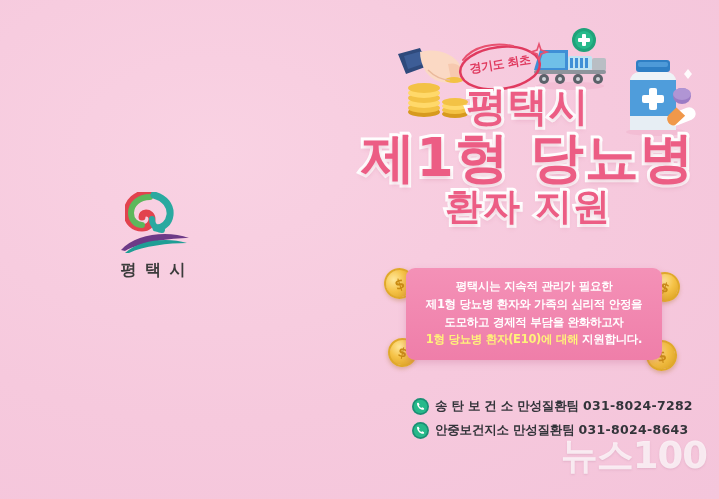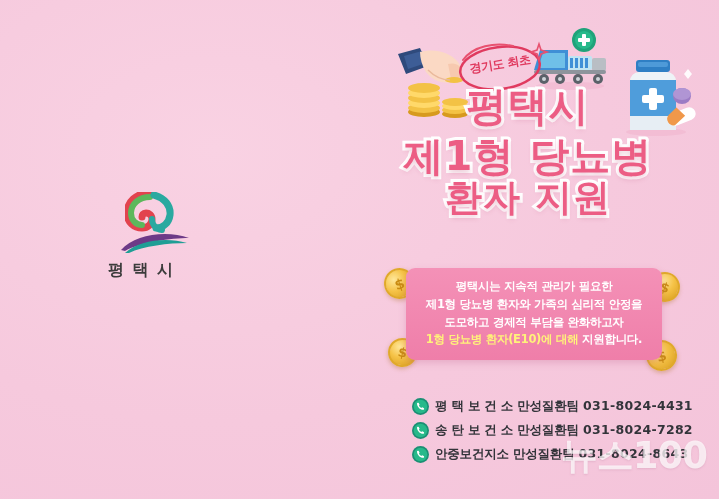--- a/index.html
+++ b/index.html
@@ -18,20 +18,21 @@
     background: #f7cbdf;
     background: radial-gradient(ellipse at 30% 30%, #f9d2e3 0%, #f6c9dd 55%, #f4c4da 100%);
   }
 
   
   .city-logo {
     position: absolute;
     left: 108px;
     top: 192px;
     width: 92px;
+    text-align: center;
   }
   .logo-mark {
     position: relative;
     width: 86px;
     height: 64px;
     margin: 0 auto;
   }
   .logo-swirl {
     position: absolute;
     left: 14px;
@@ -112,21 +113,21 @@
   .hl-line {
     font-family: "DejaVu Sans", sans-serif;
     font-weight: bold;
     color: #ec5d84;
     -webkit-text-stroke: 6px #ffffff;
     paint-order: stroke fill;
     text-shadow: 0 3px 5px rgba(195, 90, 130, 0.30);
     letter-spacing: 1px;
   }
   .hl-1 { font-size: 40px; text-align: center; }
-  .hl-2 { font-size: 40px; margin-top: 8px; }
+  .hl-2 { font-size: 54px; margin-top: 2px; }
   .hl-3 { font-size: 37px; margin-top: 2px; }
 
   
   .info-box {
     position: absolute;
     left: 406px;
     top: 268px;
     width: 256px;
     padding: 10px 12px 11px 12px;
     box-sizing: border-box;
@@ -333,30 +334,20 @@
 
   <div class="info-box">
     <div class="info-line">평택시는 지속적 관리가 필요한</div>
     <div class="info-line">제1형 당뇨병 환자와 가족의 심리적 안정을</div>
     <div class="info-line">도모하고 경제적 부담을 완화하고자</div>
     <div class="info-line highlight"><span>1형 당뇨병 환자(E10)에 대해 </span><span class="tail">지원합니다.</span></div>
   </div>
 
   <div class="contacts">
 
-    <div class="contact-row">
-      <svg class="contact-icon" viewBox="0 0 17 17">
-        <circle cx="8.5" cy="8.5" r="8.5" fill="#1b8f74"></circle>
-        <circle cx="8.5" cy="8.5" r="6.8" fill="#27b98a"></circle>
-        <path d="M5 5.2 C5 4.6 6.2 4.4 6.7 5.1 L7.4 6.2 C7.7 6.7 7.3 7.1 6.9 7.4 C7.3 8.5 8.4 9.5 9.4 9.9 C9.7 9.5 10.1 9.1 10.6 9.4 L11.7 10.1 C12.4 10.6 12.2 11.8 11.6 11.8 C8.2 12.1 4.9 8.8 5 5.2 Z" fill="#ffffff"></path>
-      </svg>
-      <span class="contact-text"><span>평 택 보 건 소 만성질환팀</span>
-        <span class="phone">031-8024-4431</span>
-      </span>
-    </div>
 
     <div class="contact-row">
       <svg class="contact-icon" viewBox="0 0 17 17">
         <circle cx="8.5" cy="8.5" r="8.5" fill="#1b8f74"></circle>
         <circle cx="8.5" cy="8.5" r="6.8" fill="#27b98a"></circle>
         <path d="M5 5.2 C5 4.6 6.2 4.4 6.7 5.1 L7.4 6.2 C7.7 6.7 7.3 7.1 6.9 7.4 C7.3 8.5 8.4 9.5 9.4 9.9 C9.7 9.5 10.1 9.1 10.6 9.4 L11.7 10.1 C12.4 10.6 12.2 11.8 11.6 11.8 C8.2 12.1 4.9 8.8 5 5.2 Z" fill="#ffffff"></path>
       </svg>
       <span class="contact-text"><span>송 탄 보 건 소 만성질환팀</span>
         <span class="phone">031-8024-7282</span>
       </span>

